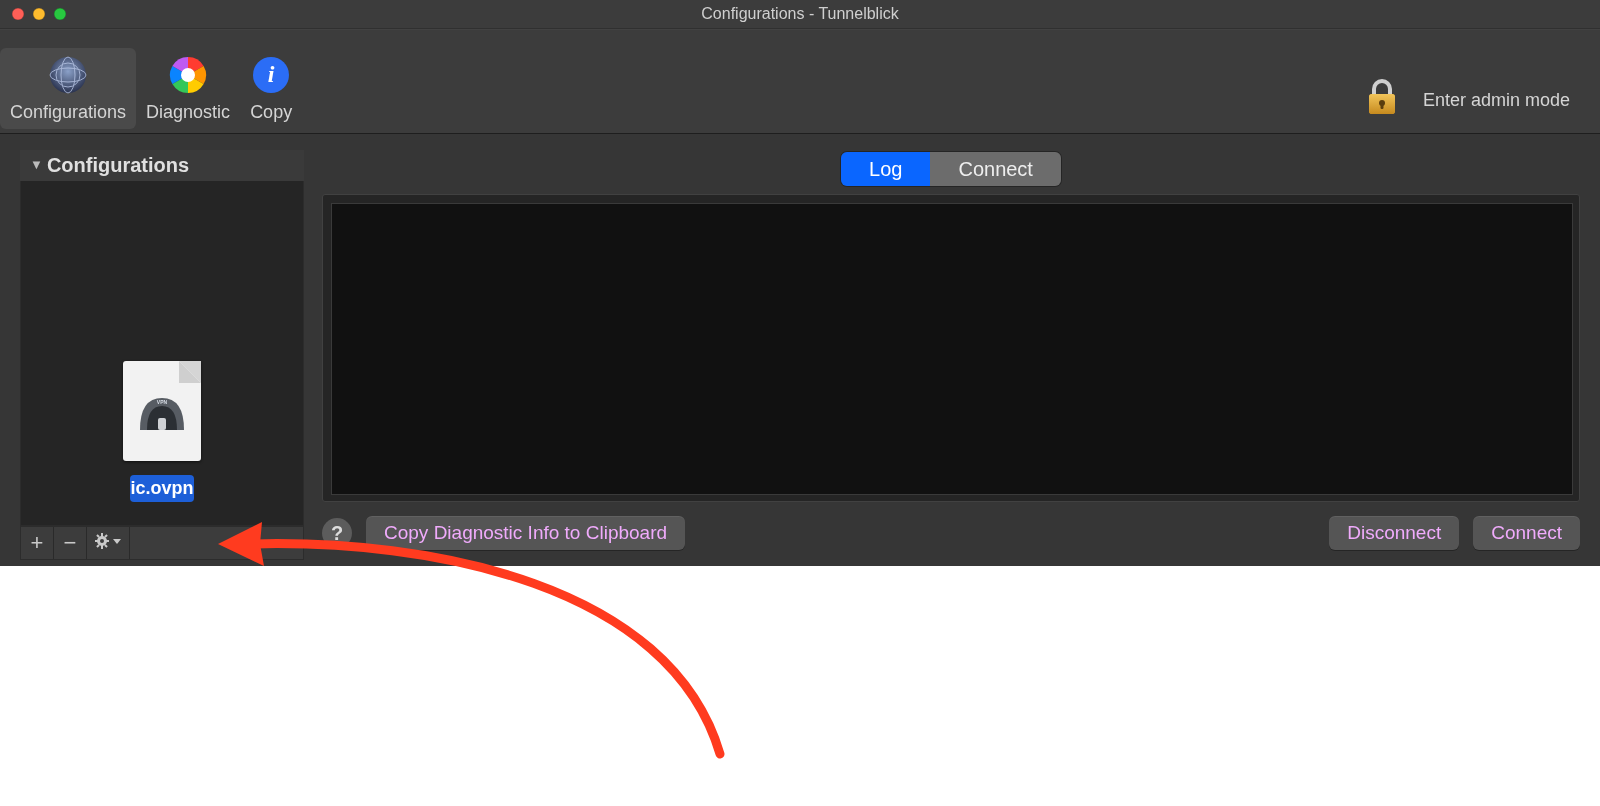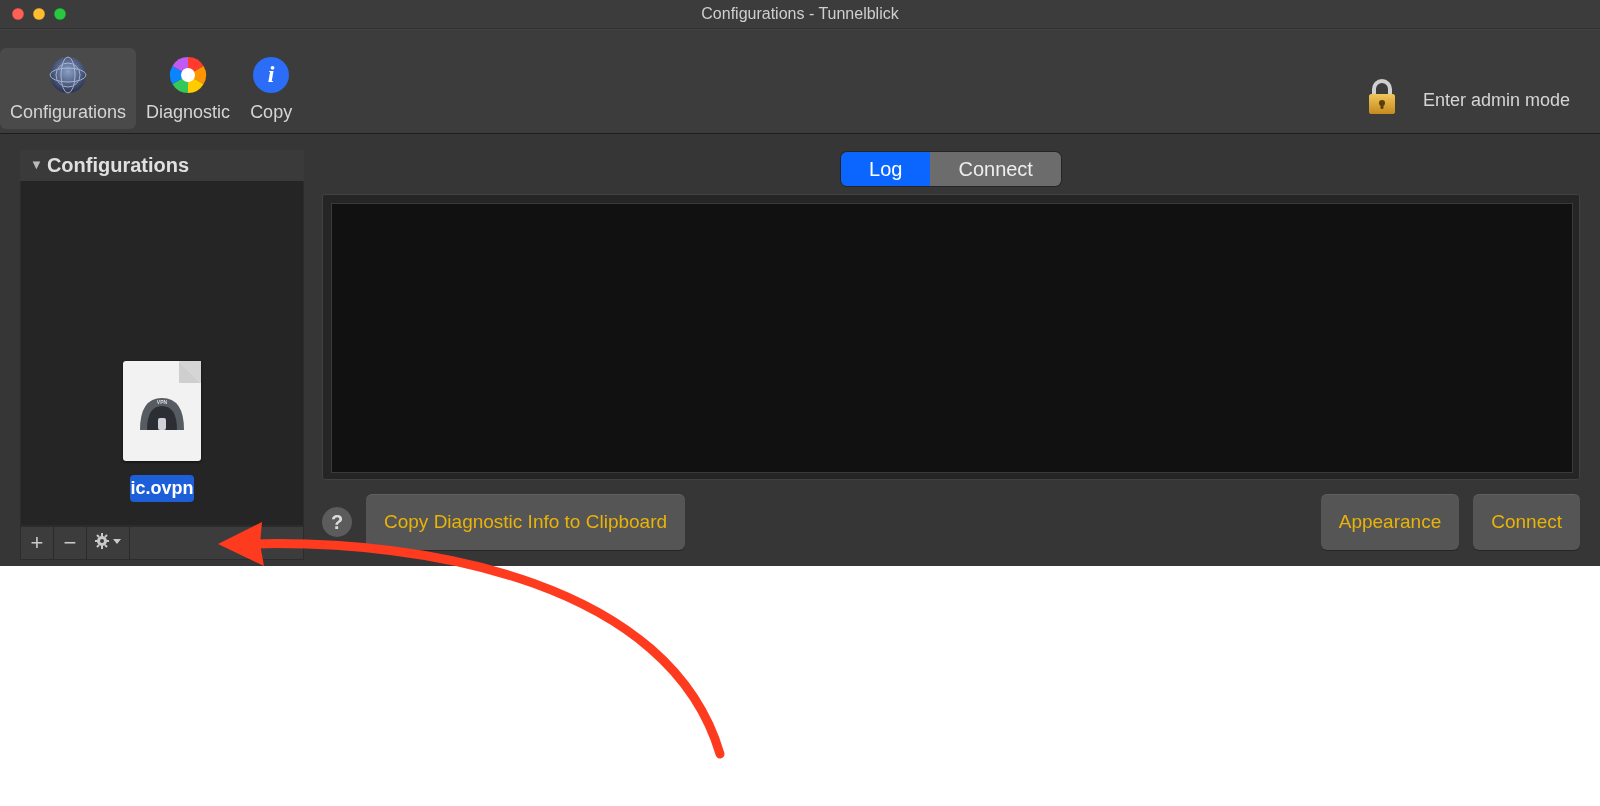--- a/index.html
+++ b/index.html
@@ -126,21 +126,21 @@
     width:100%; height:100%; background:var(--bg-black); border:1px solid #3a3a3a;
   }
   .bottom-row{
     display:flex; align-items:center; gap:14px; padding:14px 0 10px 0;
   }
   .help-btn{
     width:30px; height:30px; border-radius:50%; background:#5c5c5c; color:#ddd;
     display:flex; align-items:center; justify-content:center; font-size:20px; font-weight:700;
   }
   .mac-btn{
-    height:34px; padding:11px 18px; border-radius:6px; background:var(--btn-gray); color:#eab308;
+    height:34px; padding:0 18px; border-radius:6px; background:var(--btn-gray); color:#f0abfc;
     display:flex; align-items:center; font-size:19px;
     box-shadow: inset 0 1px 0 rgba(255,255,255,.07), 0 1px 0 rgba(0,0,0,.3);
   }
   .bottom-row .spacer{flex:1;}
   
   .arrow-svg{ position:absolute; left:210px; top:370px; pointer-events:none; }
   
   .page { width:1600px; height:806px; background:#fff; }
 </style>
 </head>
@@ -292,21 +292,21 @@
       </div>
       <div class="log-frame">
         <div class="log-inner"></div>
       </div>
       <div class="bottom-row">
         <div class="help-btn">
           <span>?</span>
         </div>
         <div class="mac-btn">Copy Diagnostic Info to Clipboard</div>
         <div class="spacer"></div>
-        <div class="mac-btn">Appearance</div>
+        <div class="mac-btn">Disconnect</div>
         <div class="mac-btn">Connect</div>
       </div>
     </div>
 
     <svg class="arrow-svg" width="530" height="260" viewBox="0 0 530 260">
       <path d="M510 250 C 460 80, 220 35, 40 40" stroke="#ff3b1f" stroke-width="9" fill="none" stroke-linecap="round"></path>
       <path d="M8 40 L52 18 L50 40 L54 62 Z" fill="#ff3b1f"></path>
     </svg>
 
   </div>

